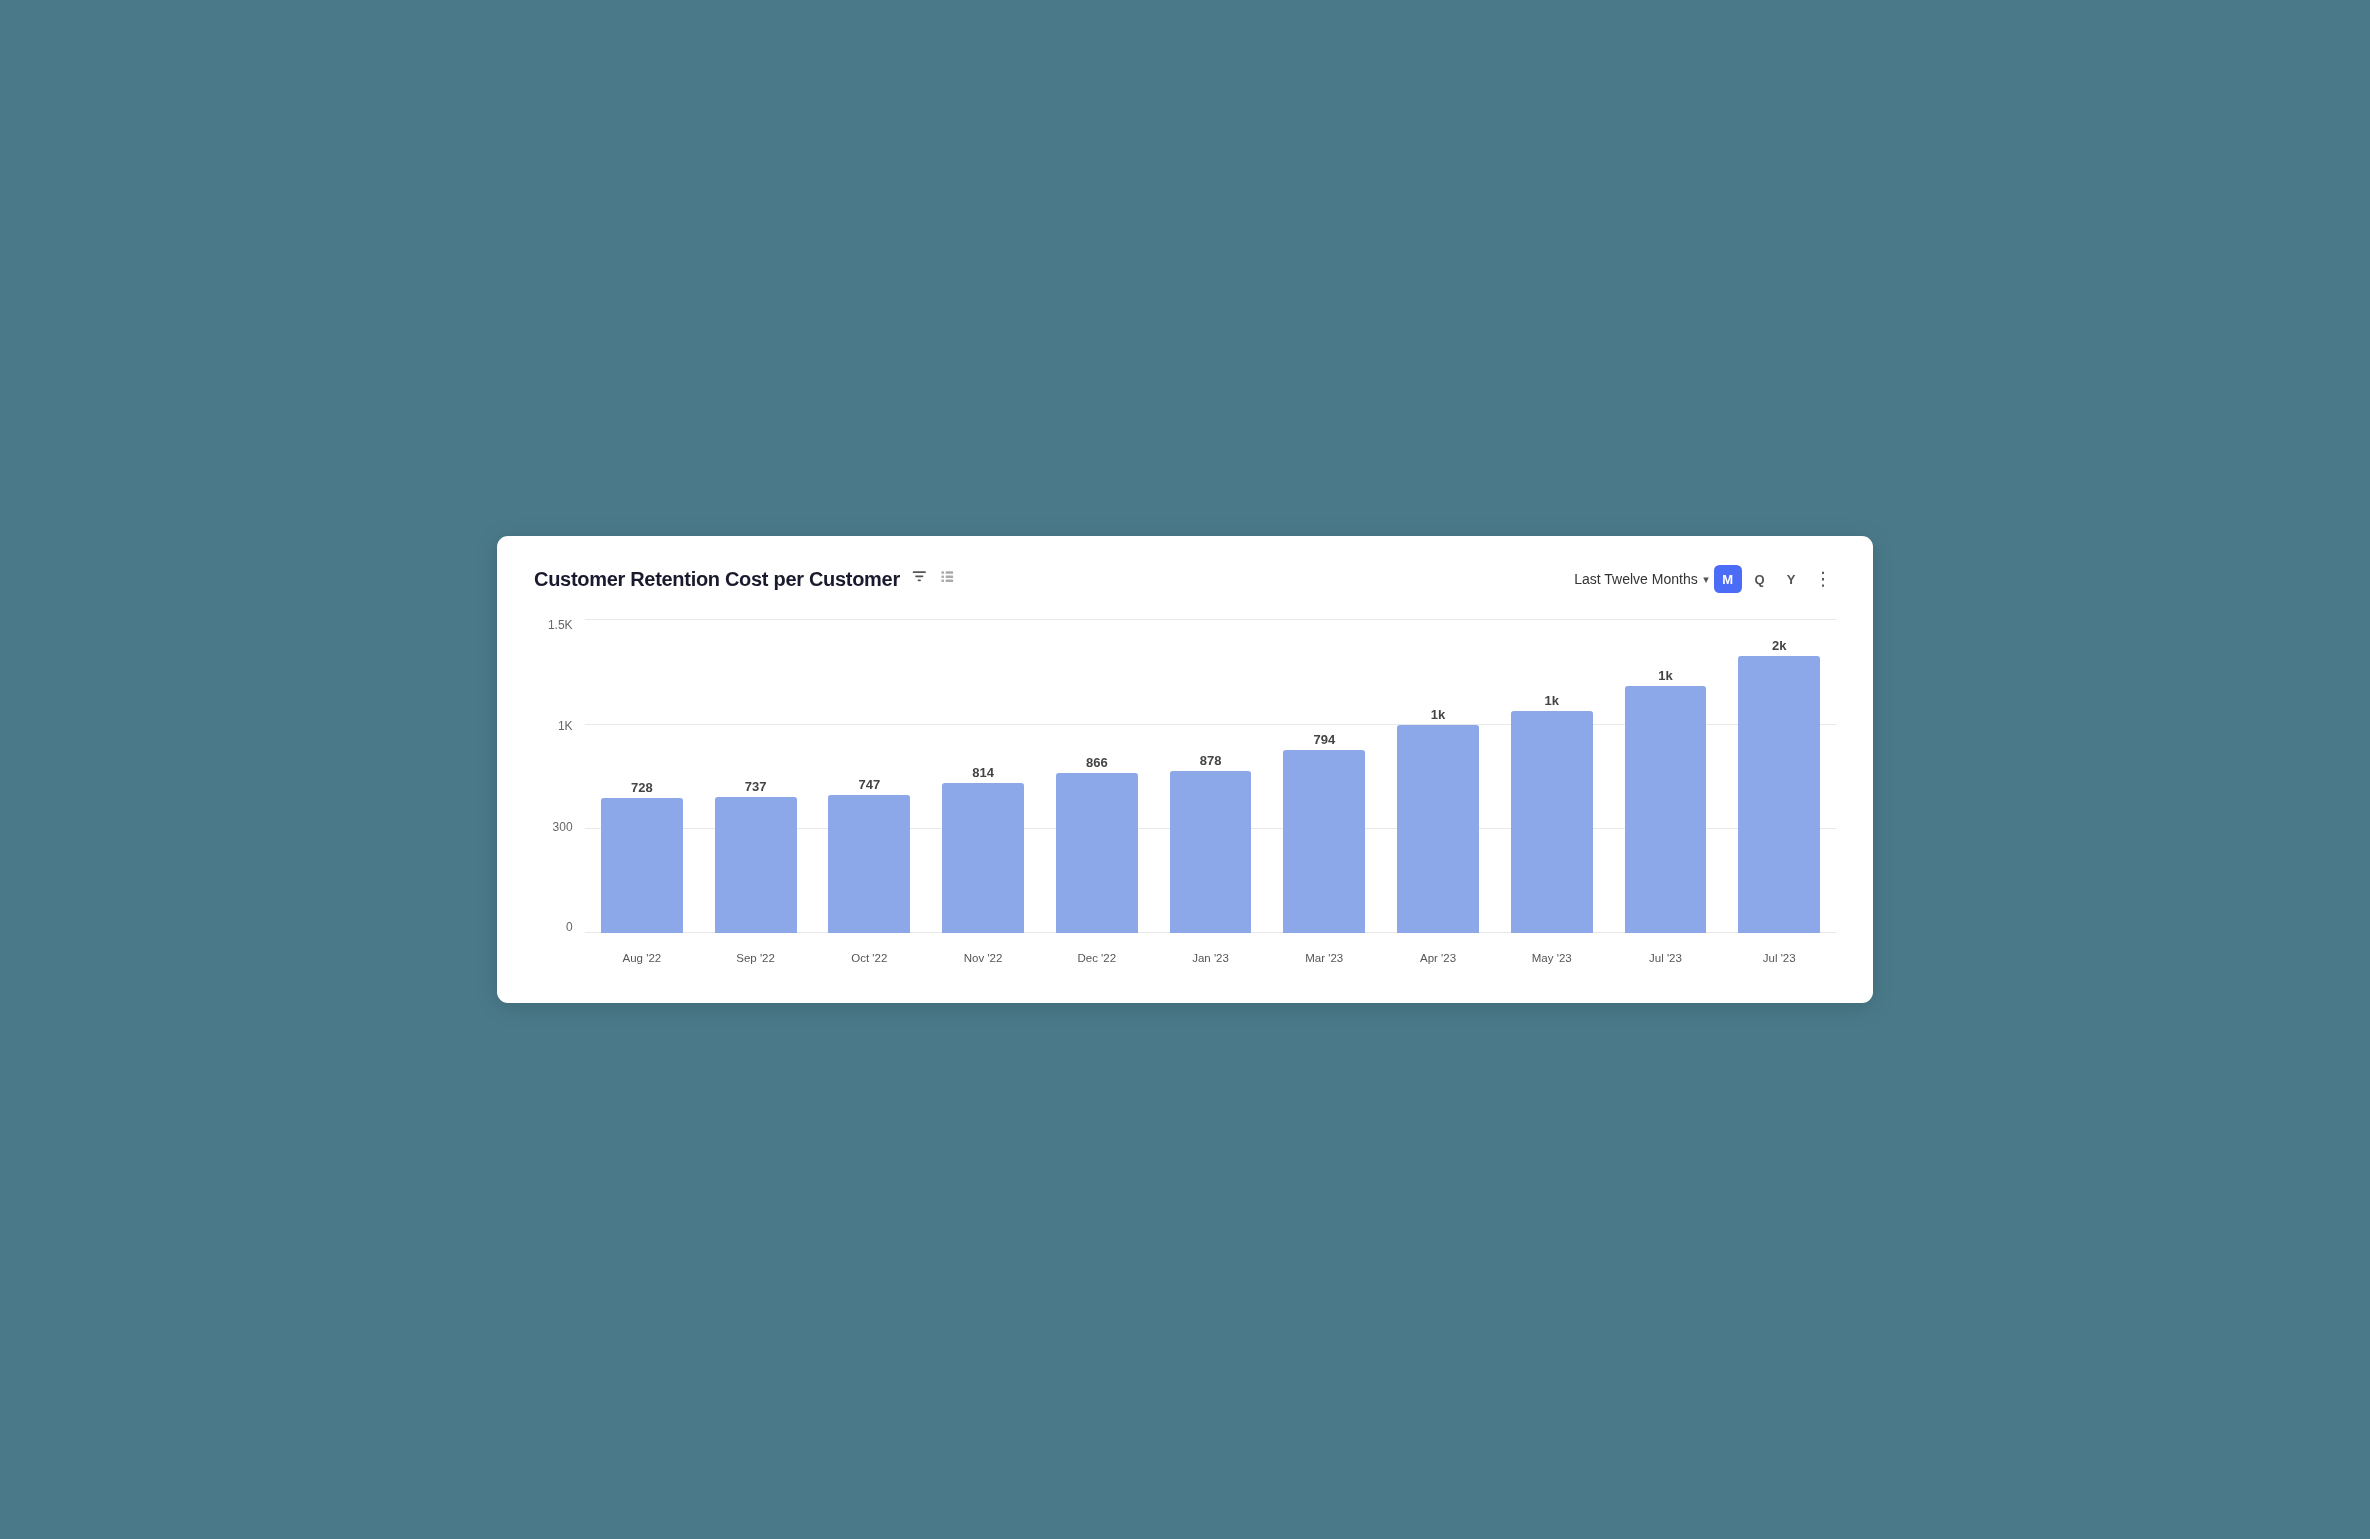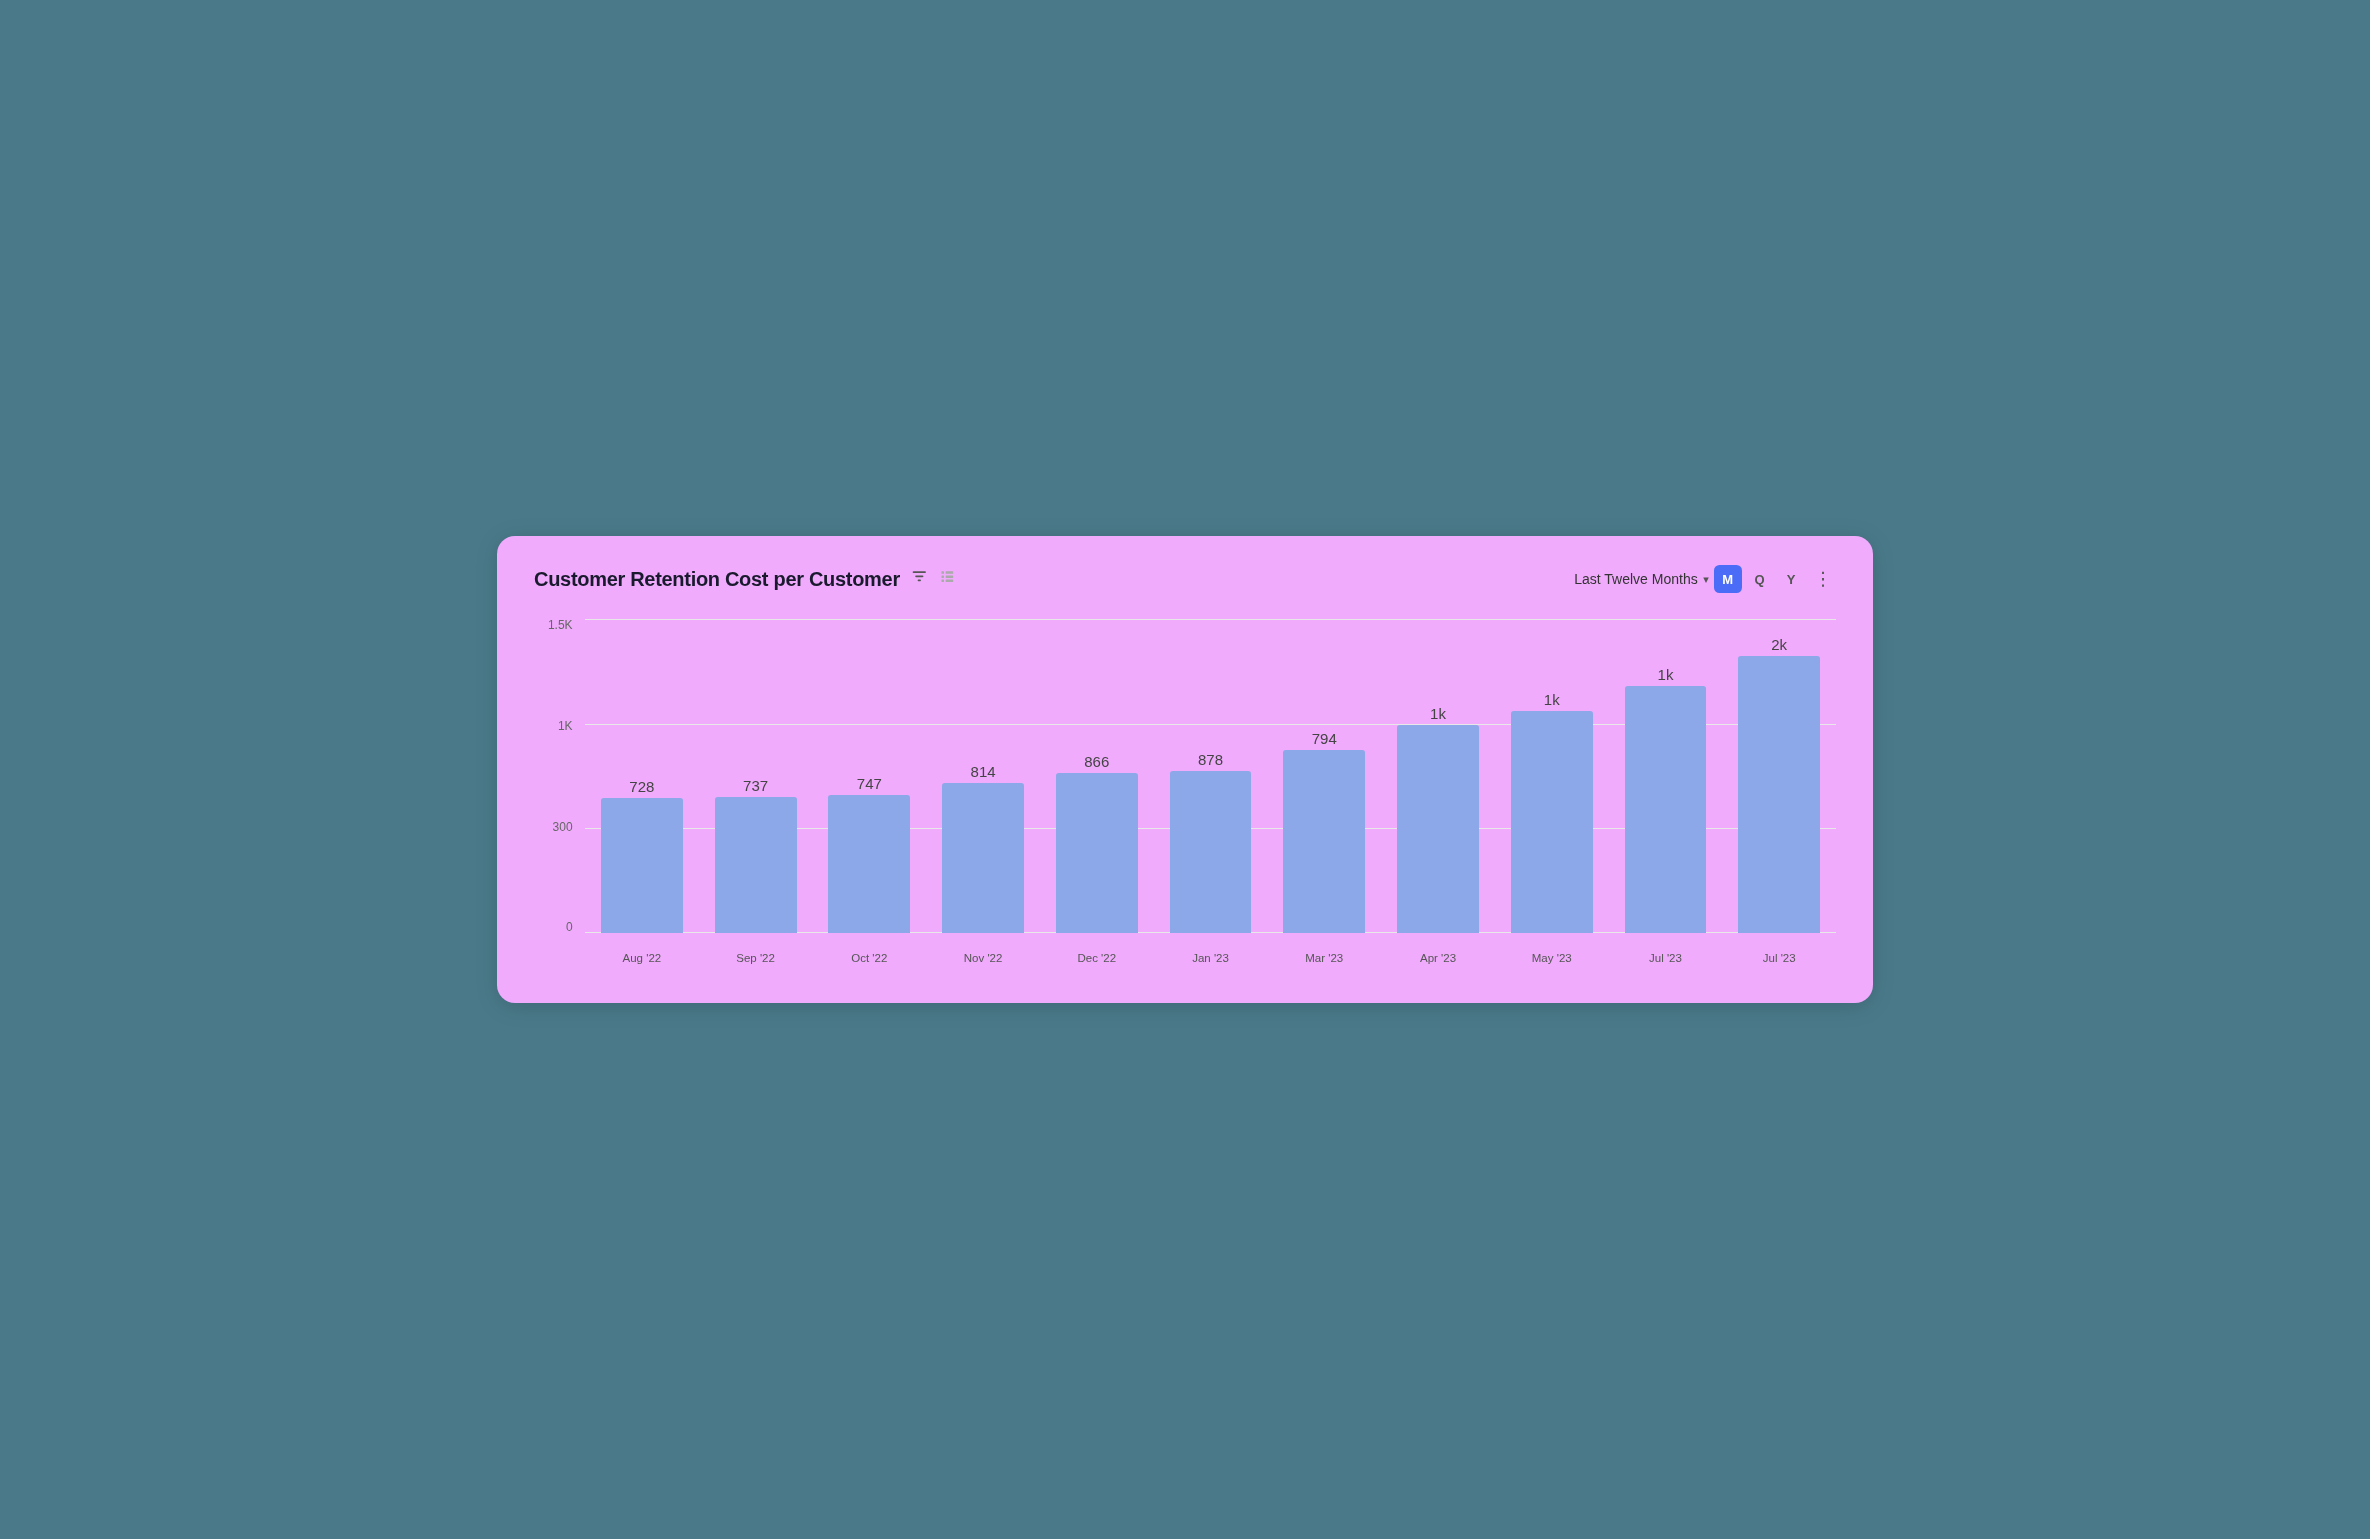--- a/index.html
+++ b/index.html
@@ -5,22 +5,22 @@
     * { box-sizing: border-box; margin: 0; padding: 0; }
     body {
       background-color: #4a7a8a;
       display: flex;
       justify-content: center;
       align-items: center;
       min-height: 100vh;
       font-family: -apple-system, BlinkMacSystemFont, 'Segoe UI', Arial, sans-serif;
     }
     .card {
-      background: #f0abfc;
-      border-radius: 18px;
+      background: #ffffff;
+      border-radius: 11px;
       padding: 29.5px 37px 33px 37px;
       width: 1376px;
       box-shadow: 0 3.7px 22px rgba(0,0,0,0.15);
     }
     .header {
       display: flex;
       align-items: center;
       justify-content: space-between;
       margin-bottom: 26px;
     }
@@ -145,24 +145,24 @@
     .bar-group {
       display: flex;
       flex-direction: column;
       align-items: center;
       flex: 1;
       height: 100%;
       justify-content: flex-end;
       position: relative;
     }
     .bar-value {
-      font-size: 15px;
+      font-size: 13px;
       color: #444;
       margin-bottom: 3.7px;
-      font-weight: 400;
+      font-weight: 700;
     }
     .bar {
       width: 72%;
       background: #8da8e8;
       border-radius: 2.8px 2.8px 0 0;
       position: relative;
     }
     .bar-label {
       position: absolute;
       bottom: -31px;

